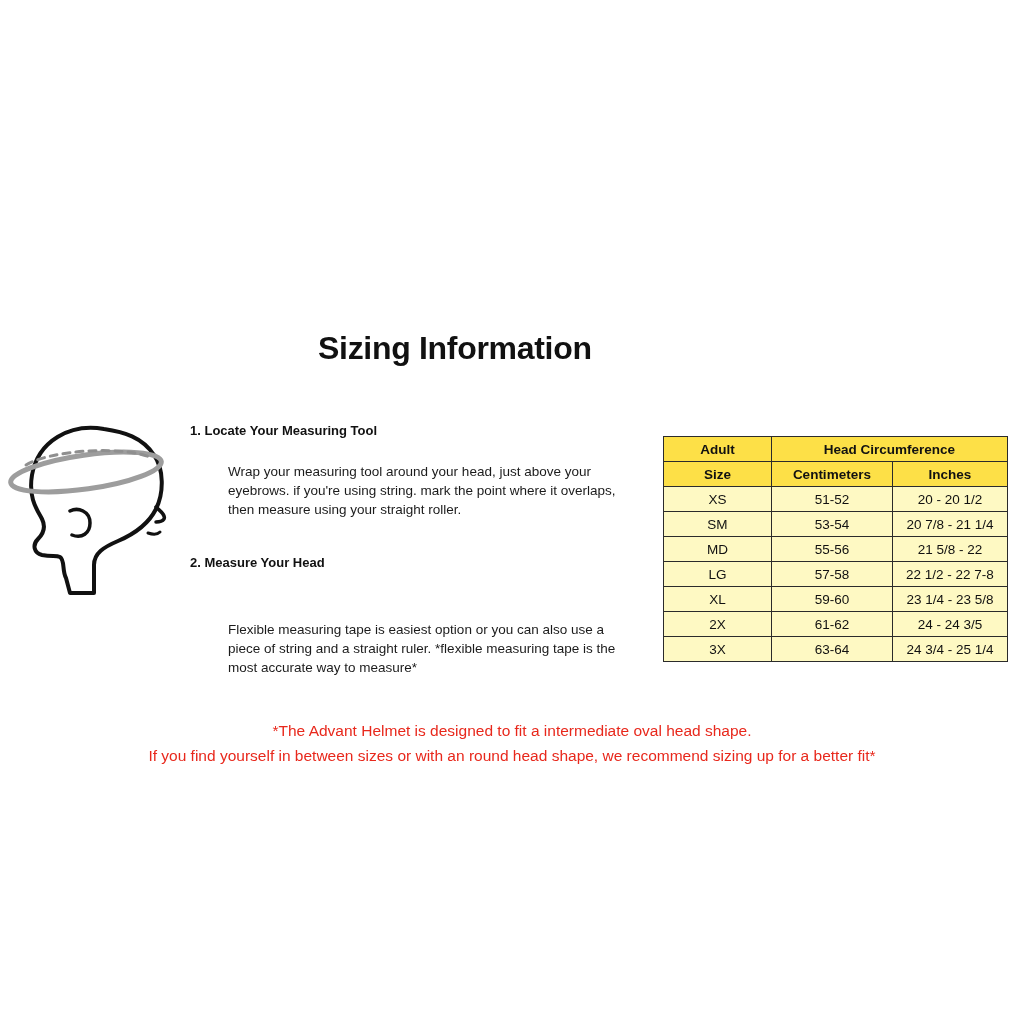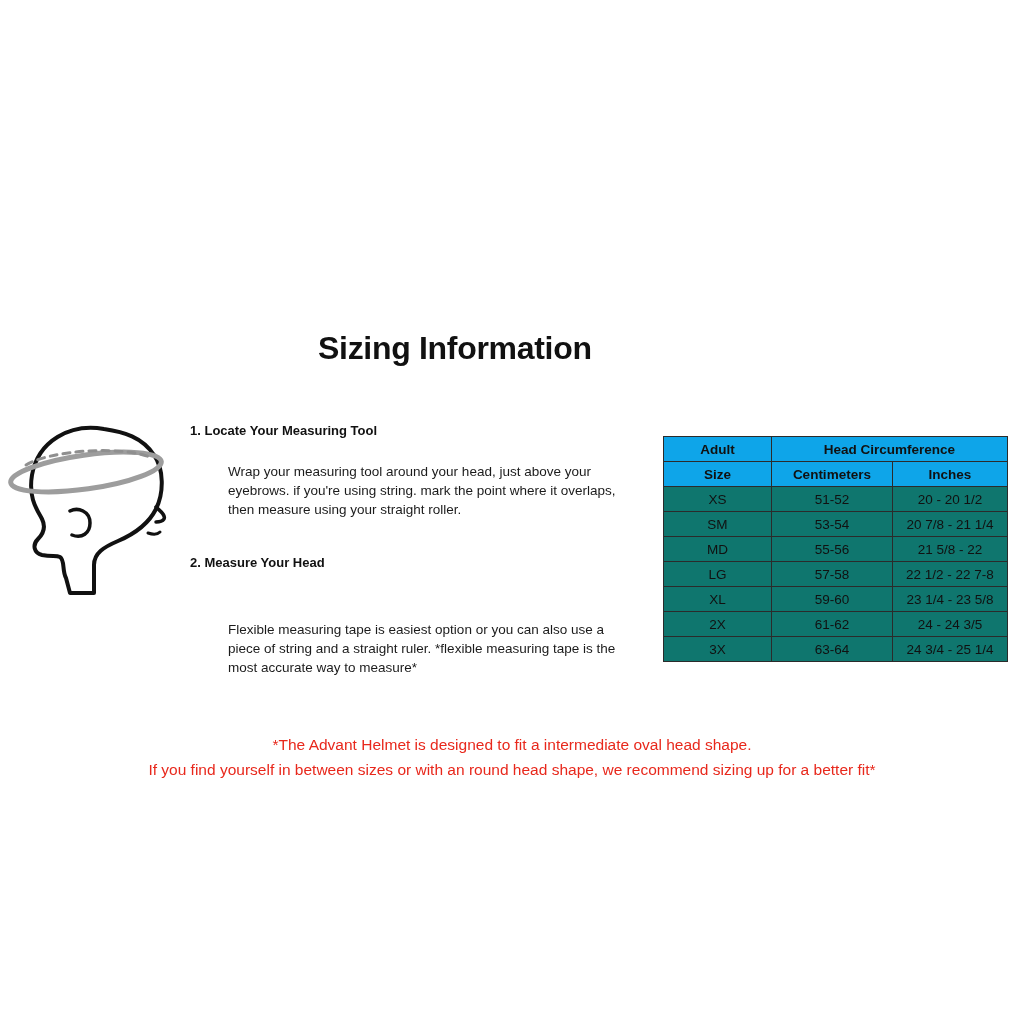--- a/index.html
+++ b/index.html
@@ -77,43 +77,42 @@
     font-size: 13.5px;
   }
   .size-table th,
   .size-table td {
     border: 1px solid #2b2b2b;
     text-align: center;
     padding: 3px 4px;
     height: 18px;
   }
   .size-table thead th {
-    background: #0ea5e9;
+    background: #fde047;
     font-weight: bold;
     color: #111;
   }
   .size-table tbody td {
-    background: #0f766e;
+    background: #fef9c3;
     color: #111;
   }
   .col-size { width: 110px; }
   .col-cm   { width: 118px; }
   .col-in   { width: 117px; }
 
   
   .footnote {
     position: absolute;
     left: 0;
     top: 718px;
     width: 1024px;
     text-align: center;
     color: #e8281c;
     font-size: 15.5px;
     line-height: 25px;
-    margin-top: 14px;
   }
   .footnote div { white-space: nowrap; }
 </style>
 </head>
 <body>
 
 <div id="page">
 
   <div class="title">Sizing Information</div>
 

